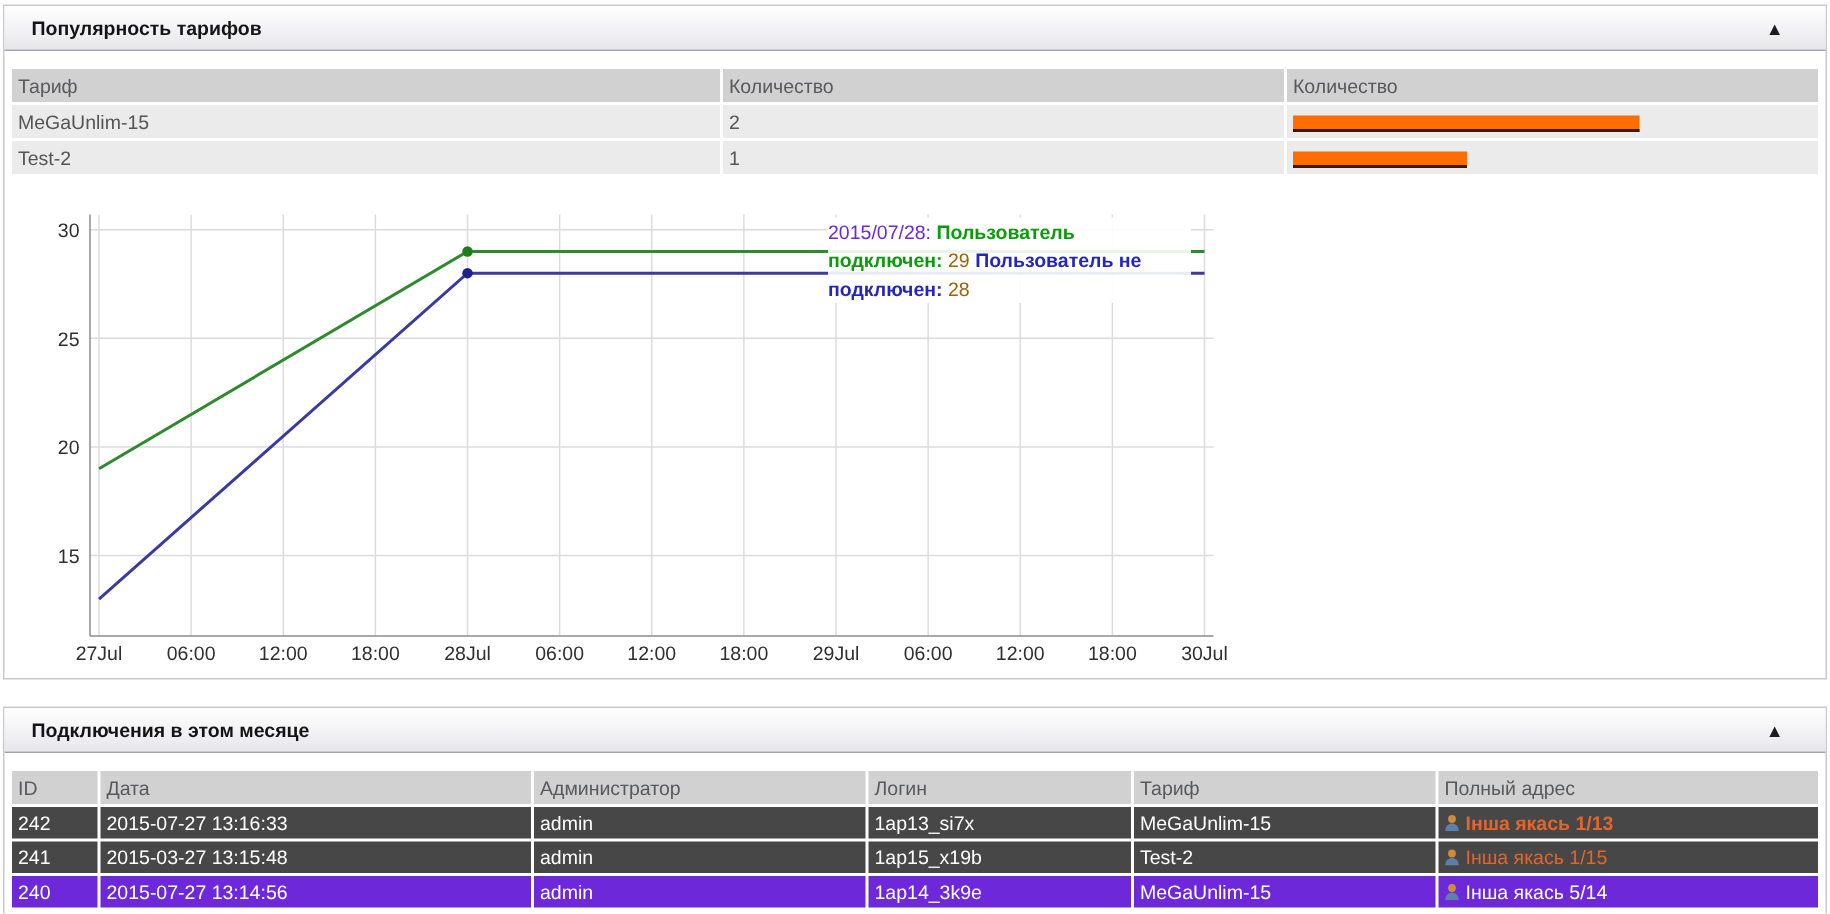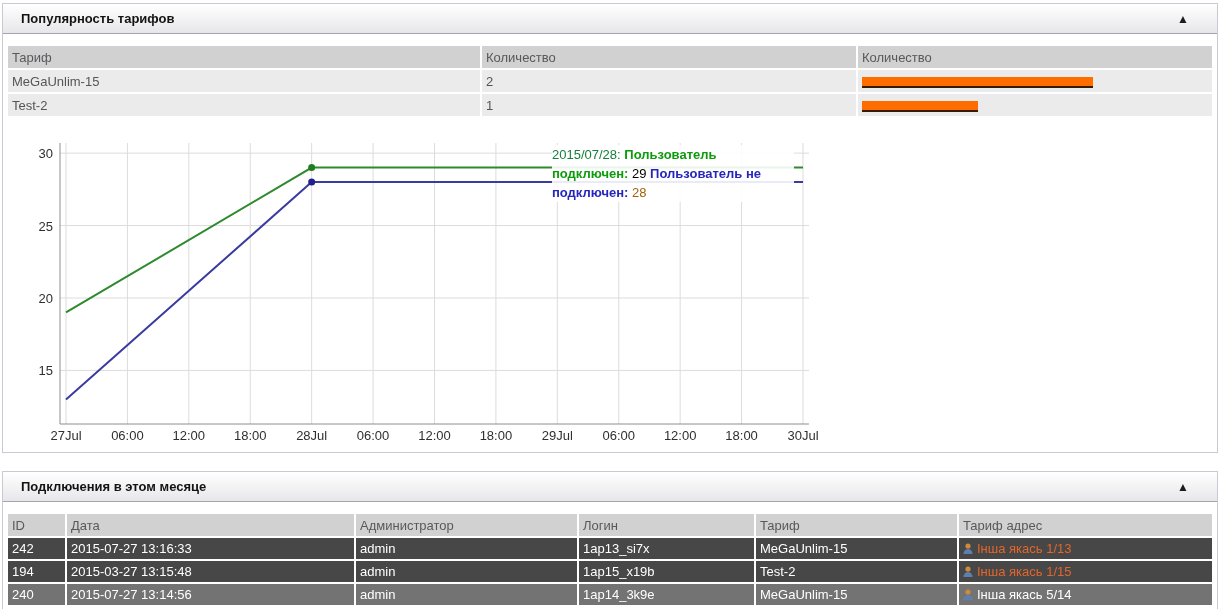--- a/index.html
+++ b/index.html
@@ -55,21 +55,21 @@
     font-size:13px; line-height:19px;
   }
   .chart-legend b { font-weight:bold; }
 
   
   table.t2 td {
     color:#fff; padding:2px 4px; height:21px;
     overflow:hidden; white-space:nowrap;
   }
   table.t2 tr.row-dark td  { background:#474747; }
-  table.t2 tr.row-green td { background:#737373; }
+  table.t2 tr.row-green td { background:#6d28d9; }
   .addr-link { text-decoration:none; cursor:pointer; }
   tr.row-green .addr-link { color:#fff !important; }
   .user-icon { display:inline-block; vertical-align:-1px; margin-right:4px; }
 </style>
 </head>
 <body>
 
 <div class="page">
 
   <section class="panel">
@@ -147,23 +147,23 @@
             <text x="50" y="241.40721649484536" text-anchor="end">15</text>
             <text x="50" y="168.98453608247425" text-anchor="end">20</text>
             <text x="50" y="96.5618556701031" text-anchor="end">25</text>
             <text x="50" y="24.13917525773195" text-anchor="end">30</text>
             <polyline points="63,178.46907216494844 308.668,33.62371134020617 800.004,33.62371134020617" fill="none" stroke="#2f8a2f" stroke-width="2"></polyline>
             <circle cx="308.668" cy="33.62371134020617" r="3.5" fill="#1e7d1e"></circle>
             <polyline points="63,265.37628865979383 308.668,48.10824742268041 800.004,48.10824742268041" fill="none" stroke="#3a3aa0" stroke-width="2"></polyline>
             <circle cx="308.668" cy="48.10824742268041" r="3.5" fill="#20208e"></circle>
           </svg>
         <div class="chart-legend">
-          <span class="lg-date" style="color: #15803d;">2015/07/28:</span>
+          <span class="lg-date" style="color: #6d28d9;">2015/07/28:</span>
           <b class="lg-s1" style="color: rgb(11, 155, 11);">Пользователь подключен:</b>
-          <span class="lg-val1" style="color: #000000;">29</span>
+          <span class="lg-val1" style="color: #a16207;">29</span>
           <b class="lg-s2" style="color: rgb(38, 38, 189);">Пользователь не подключен:</b>
           <span class="lg-val2" style="color: #a16207;">28</span>
         </div>
       </div>
 
     </div>
   </section>
 
   <section class="panel" style="min-height:144px;">
     <div class="panel-header">
@@ -180,39 +180,39 @@
           <col style="width:201px">
           <col>
       </colgroup>
       <thead>
         <tr>
           <th>ID</th>
           <th>Дата</th>
           <th>Администратор</th>
           <th>Логин</th>
           <th>Тариф</th>
-          <th>Тариф адрес</th>
+          <th>Полный адрес</th>
         </tr>
       </thead>
       <tbody>
         <tr class="row-dark">
           <td>242</td>
           <td>2015-07-27 13:16:33</td>
           <td>admin</td>
           <td>1ap13_si7x</td>
           <td>MeGaUnlim-15</td>
           <td>
             <svg class="user-icon" width="10" height="11" viewBox="0 0 10 11">
                 <circle cx="5" cy="3" r="2.6" fill="#cf8a3b"></circle>
                 <path d="M0.5 11 C0.5 7.5 3 6 5 6 C7 6 9.5 7.5 9.5 11 Z" fill="#5e7fae"></path>
-              </svg><a class="addr-link" style="color: rgb(226, 102, 44);">Інша якась 1/13</a>
+              </svg><a class="addr-link" style="color: rgb(226, 102, 44); font-weight: bold;">Інша якась 1/13</a>
           </td>
         </tr>
         <tr class="row-dark">
-          <td>194</td>
+          <td>241</td>
           <td>2015-03-27 13:15:48</td>
           <td>admin</td>
           <td>1ap15_x19b</td>
           <td>Test-2</td>
           <td>
             <svg class="user-icon" width="10" height="11" viewBox="0 0 10 11">
                 <circle cx="5" cy="3" r="2.6" fill="#cf8a3b"></circle>
                 <path d="M0.5 11 C0.5 7.5 3 6 5 6 C7 6 9.5 7.5 9.5 11 Z" fill="#5e7fae"></path>
               </svg><a class="addr-link" style="color: rgb(226, 102, 44);">Інша якась 1/15</a>
           </td>

